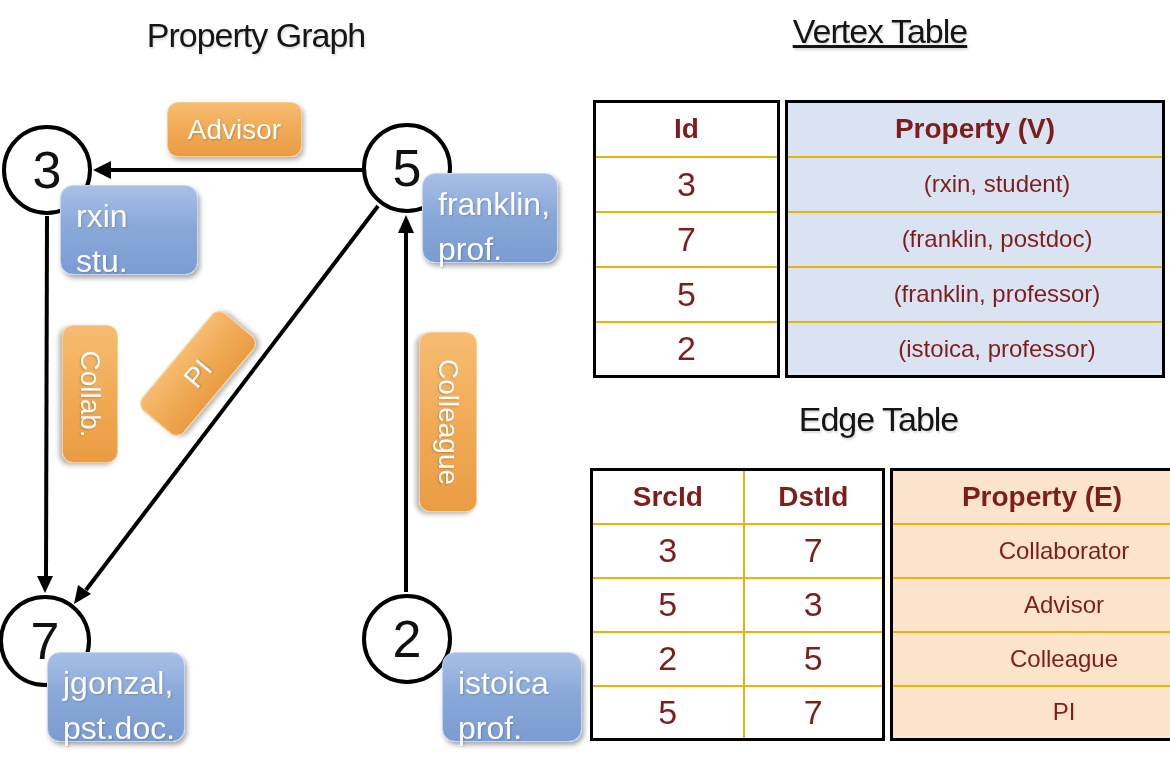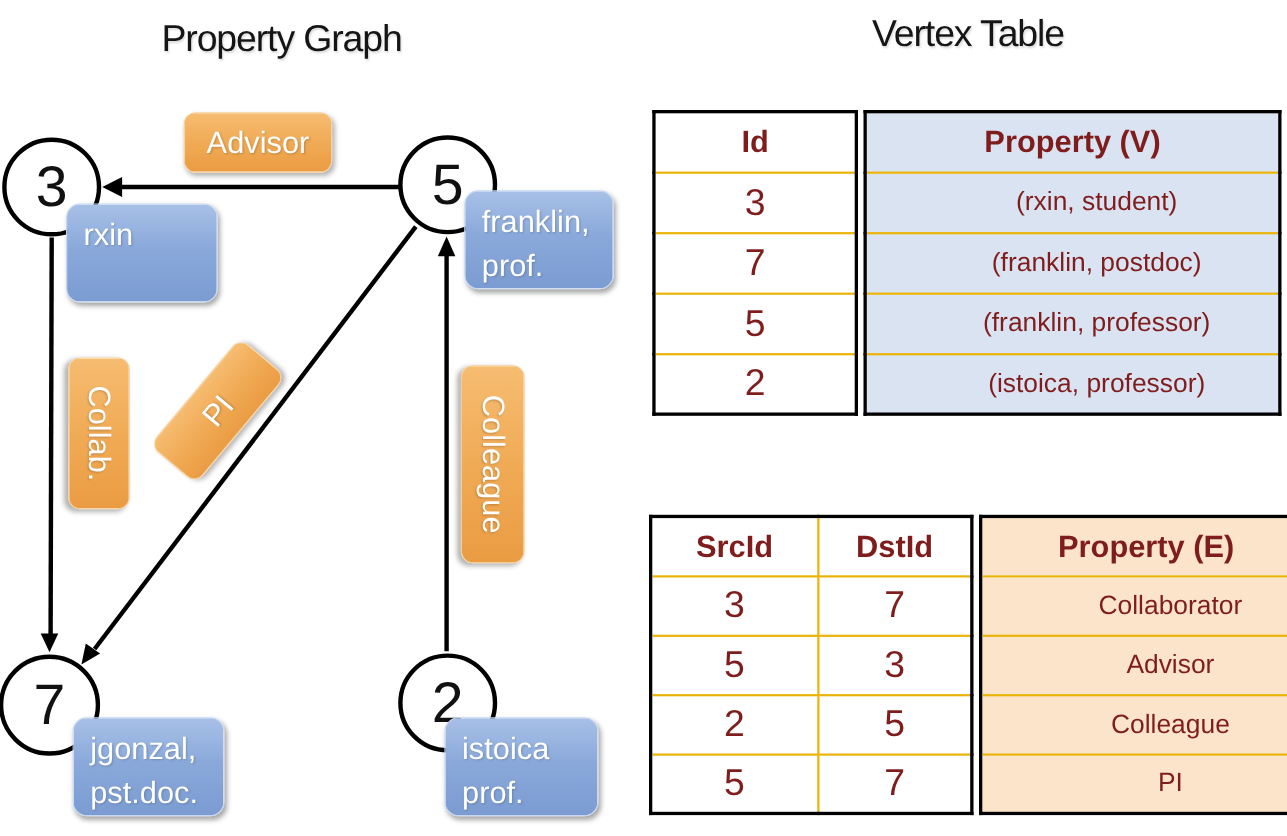--- a/index.html
+++ b/index.html
@@ -5,43 +5,43 @@
   * { margin:0; padding:0; box-sizing:border-box; }
   html,body { width:1170px; height:760px; background:#ffffff; overflow:hidden;
               font-family:"Liberation Sans", sans-serif; }
   .canvas { position:relative; width:1170px; height:760px; background:#fff; }
 
   
   .big-title { position:absolute; text-align:center; font-size:34px; font-weight:400;
                color:#151515; letter-spacing:-1px; white-space:nowrap;
                text-shadow:1px 2px 2px rgba(0,0,0,0.15); }
   .t-graph  { left:0;   top:16px;  width:512px; }
-  .t-vertex { left:593px; top:12px; width:574px; }
+  .t-vertex { left:593px; top:12px; width:574px;text-decoration:underline; }
   .t-edge   { left:590px; top:400px; width:577px; }
 
   
   #edges-svg { position:absolute; left:0; top:0; width:585px; height:760px; z-index:1; }
 
   .node { position:absolute; z-index:3; background:#fff; border:4px solid #000;
           border-radius:50%; display:flex; align-items:center; justify-content:center;
           font-size:52px; color:#111; }
   .n3 { left:2px;   top:125px; width:90px; height:90px; }
   .n5 { left:362px; top:123px; width:90px; height:90px; }
   .n7 { left:-1px;  top:595px; width:92px; height:92px; }
   .n2 { left:362px; top:594px; width:90px; height:90px; }
 
   .vbox { position:absolute; z-index:4; border-radius:13px; color:#fff;
           background:linear-gradient(180deg,#a8c0e7 0%,#8aa9da 45%,#7b9cd2 100%);
           border:1px solid #c6d6f0; box-shadow:2px 3px 5px rgba(0,0,0,0.35);
-          font-size:28px; line-height:1.42; padding:8px 0 0 15px;
+          font-size:32px; line-height:1.42; padding:8px 0 0 15px;
           text-shadow:1px 1px 2px rgba(0,0,0,0.18); }
   .b-rxin     { left:60px;  top:185px; width:138px; height:90px; }
   .b-franklin { left:422px; top:173px; width:136px; height:90px; }
-  .b-jgonzal  { left:66px;  top:652px; width:138px; height:90px; }
-  .b-istoica  { left:404px; top:652px; width:140px; height:90px; }
+  .b-jgonzal  { left:47px;  top:652px; width:138px; height:90px; }
+  .b-istoica  { left:442px; top:652px; width:140px; height:90px; }
 
   .elabel { position:absolute; z-index:2; border-radius:11px; color:#fff;
             display:flex; align-items:center; justify-content:center;
             font-size:28px; text-shadow:1px 1px 2px rgba(0,0,0,0.2);
             background:linear-gradient(180deg,#f6bc71 0%,#f0a953 55%,#ea9c43 100%);
             border:1px solid #f6cd97; box-shadow:2px 3px 5px rgba(0,0,0,0.3); }
   .l-advisor   { left:167px; top:102px; width:135px; height:55px; }
   .l-collab    { left:21px;  top:366px; width:138px; height:56px; transform:rotate(90deg);
                  background:linear-gradient(90deg,#f6bc71 0%,#f0a953 55%,#ea9c43 100%); }
   .l-colleague { left:358px; top:393px; width:180px; height:58px; transform:rotate(90deg);
@@ -71,20 +71,21 @@
   .et-ids col.c-dst { width:140px; }
   .et-prop { width:304px; }
 </style>
 </head>
 <body>
 
 <div class="canvas">
 
   <div class="big-title t-graph">Property Graph</div>
   <div class="big-title t-vertex">Vertex Table</div>
+  <div class="big-title t-edge">Edge Table</div>
 
   <svg id="edges-svg" viewBox="0 0 585 760" xmlns="http://www.w3.org/2000/svg">
     <g>
       <line x1="365" y1="170" x2="108" y2="170" stroke="#000" stroke-width="4"></line>
       <polygon points="93,170 111,161 111,179" fill="#000"></polygon>
     </g>
     <g>
       <line x1="47" y1="216" x2="46" y2="577" stroke="#000" stroke-width="4"></line>
       <polygon points="45,593 37,576 53,576" fill="#000"></polygon>
     </g>
@@ -103,20 +104,21 @@
   <div class="elabel l-pi">PI</div>
   <div class="elabel l-colleague">Colleague</div>
 
   <div class="node n3">3</div>
   <div class="node n5">5</div>
   <div class="node n7">7</div>
   <div class="node n2">2</div>
 
   <div class="vbox b-rxin">
     <div>rxin</div>
+    <div>stu.</div>
   </div>
   <div class="vbox b-franklin">
     <div>franklin,</div>
     <div>prof.</div>
   </div>
   <div class="vbox b-jgonzal">
     <div>jgonzal,</div>
     <div>pst.doc.</div>
   </div>
   <div class="vbox b-istoica">

